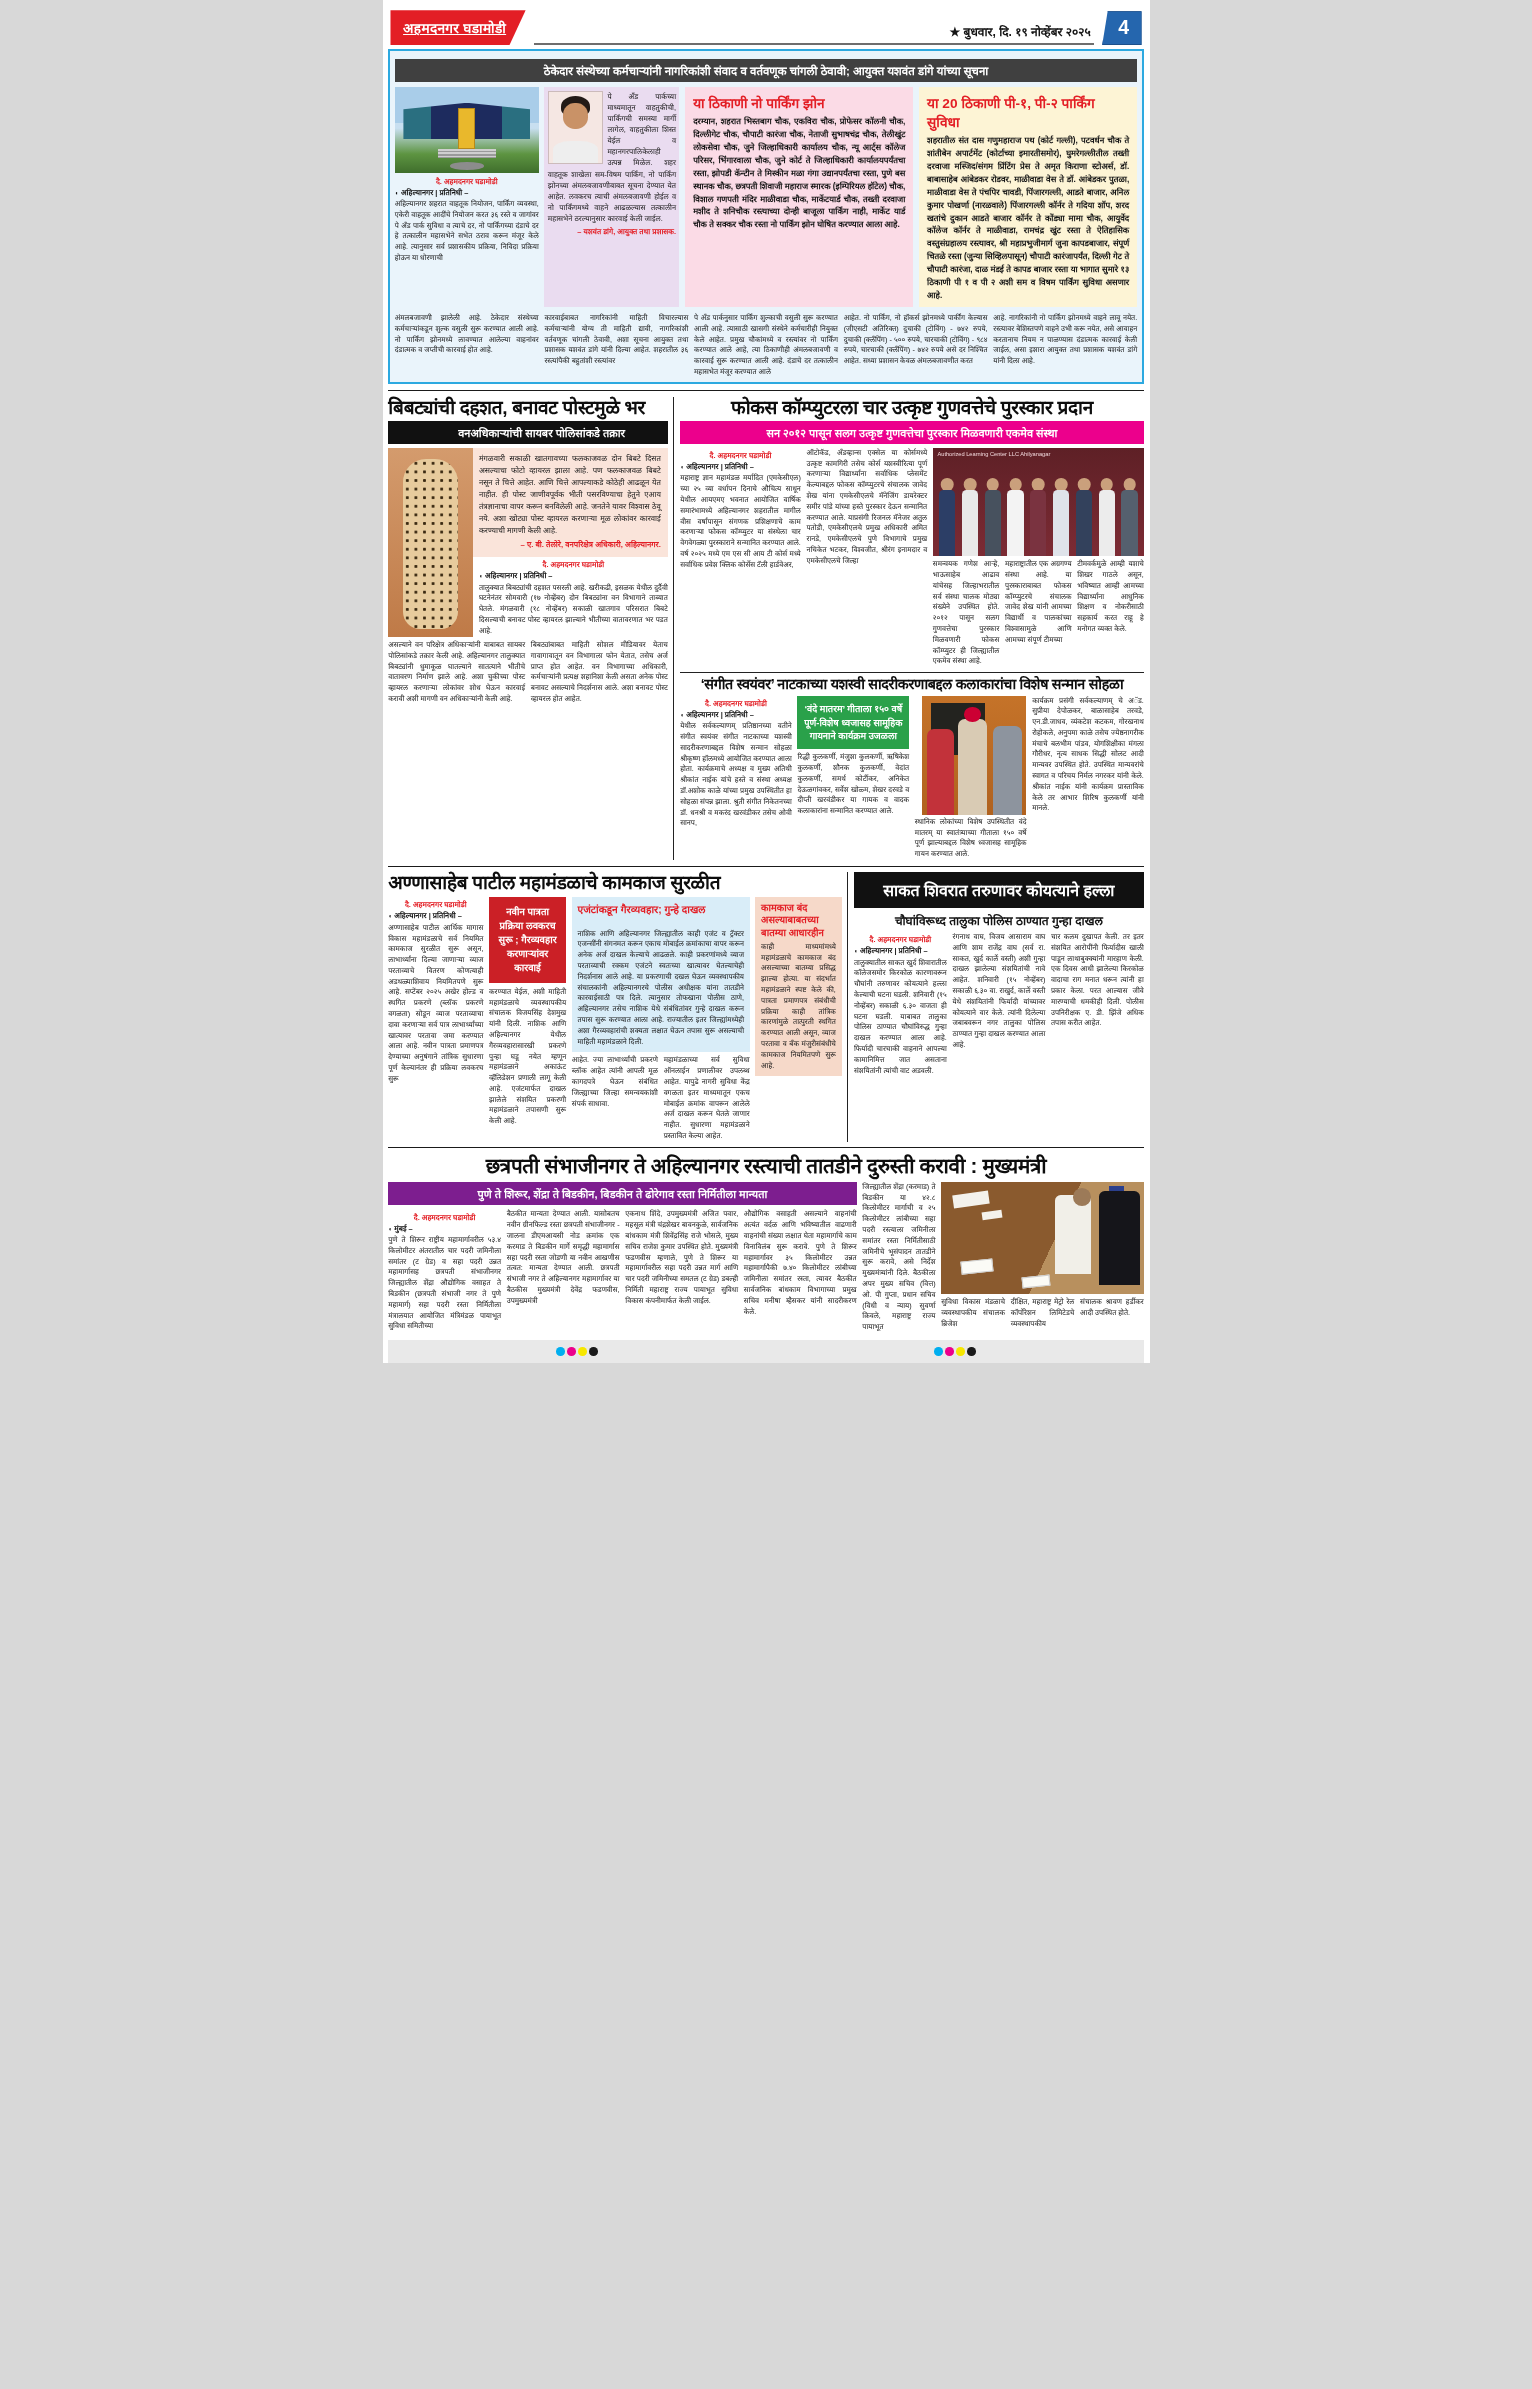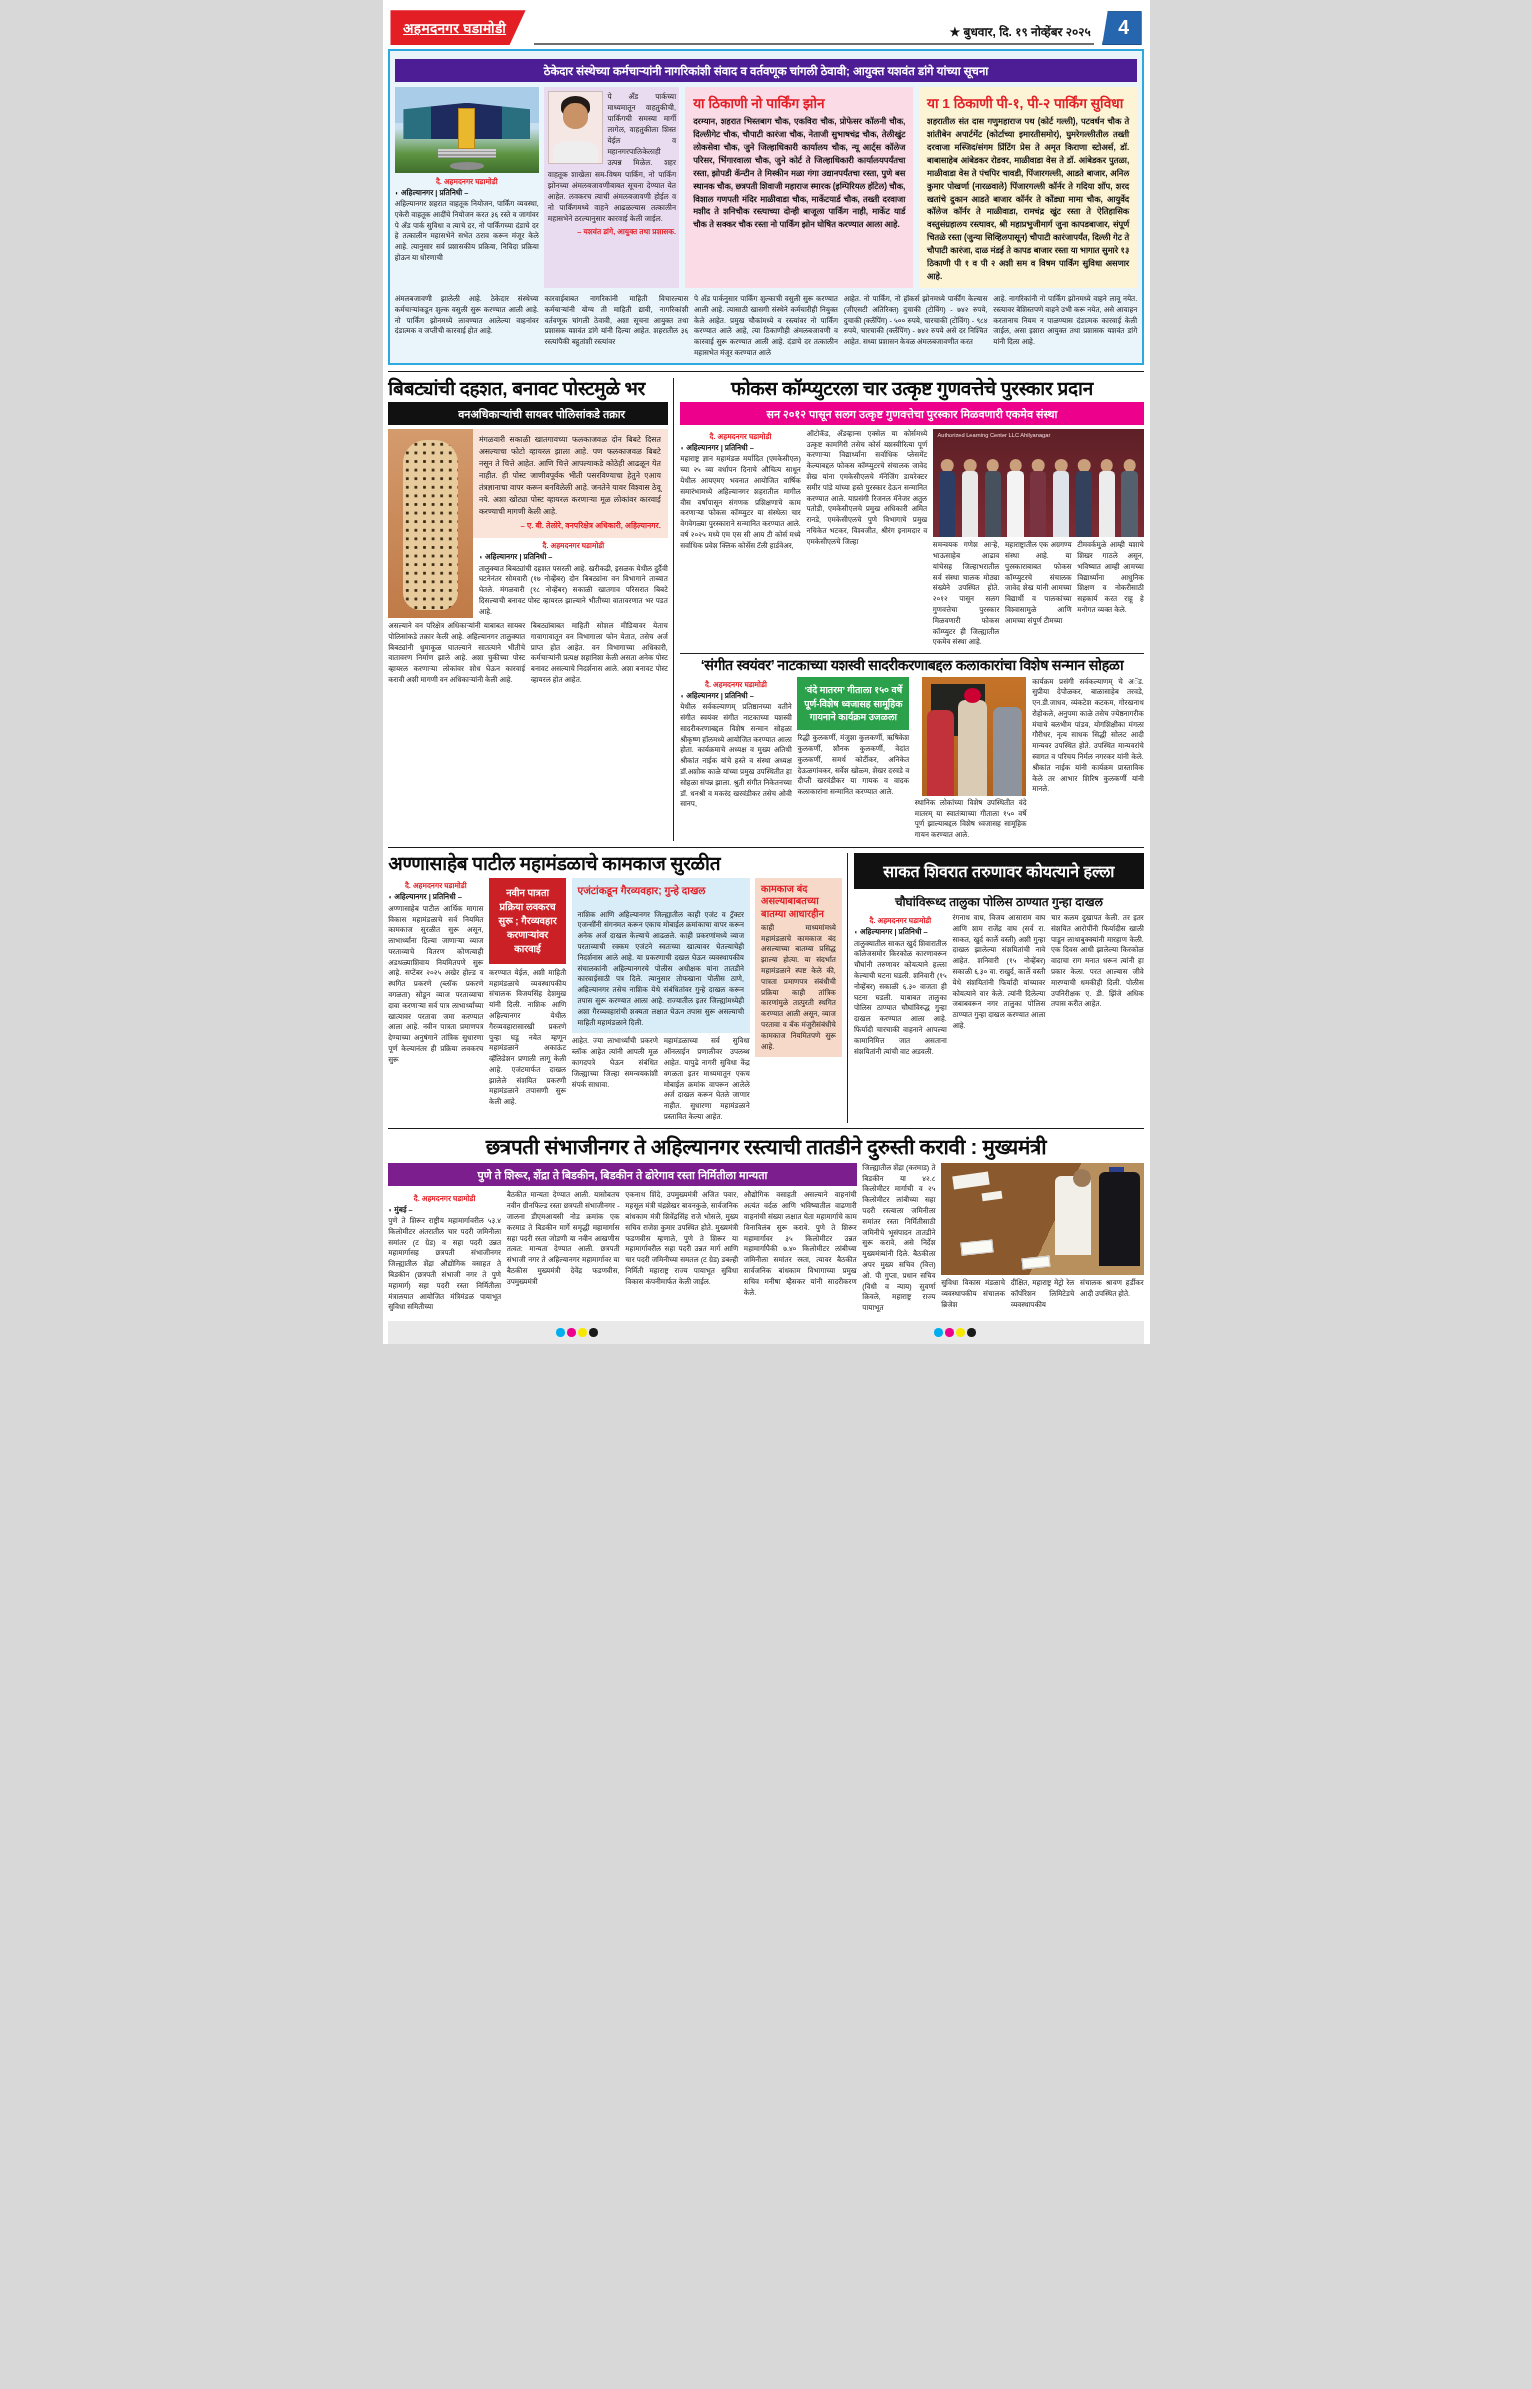--- a/index.html
+++ b/index.html
@@ -25,21 +25,21 @@
   .byline { font-weight:bold; font-size:7.4px; margin:1.1px 0 2.3px 0; }
   .byline::before { content:"◖"; color:#111; margin-right:2.3px; font-size:6.3px; }
   .sect-rule { border-top:1.7px solid #1a1a1a; margin:5.7px 0; }
   .headline { font-weight:800; color:#0d0d0d; line-height:1.12; letter-spacing:-0.3px; }
   .banner { color:#fff; font-weight:bold; text-align:center; padding:4px 5.7px; }
 
   
   .lead-box { border:2.3px solid #2da9e0; background:#eaf4fb; padding:4.6px; }
   .lead-head { background:#d6161d; color:#fff; text-align:center; font-size:26px; font-weight:800;
     padding:9.2px 4.6px; line-height:1.1; }
-  .lead-sub { background:#4c1d95; font-size:11.5px; margin-top:3.4px; }
+  .lead-sub { background:#404040; font-size:11.5px; margin-top:3.4px; }
   .lead-top { margin-top:5.7px; }
   .lead-colA { flex:0 0 144px; }
   .lead-colB { flex:0 0 135px; background:#eadcf0; padding:3.4px; }
   .infobox { padding:5.7px 8px; }
   .infobox .ib-title { color:#e31e25; font-weight:800; font-size:13.7px; margin-bottom:3.4px; }
   .infobox .ib-body { font-size:8.3px; line-height:1.55; font-weight:600; text-align:justify; }
   .box-pink { background:#fbdbe6; flex:1.05; }
   .box-cream { background:#fdf4d5; flex:1; }
   .quote-box { font-size:7.4px; line-height:1.5; text-align:justify; }
   .quote-sign { text-align:right; font-weight:bold; margin-top:2.3px; }
@@ -159,21 +159,21 @@
         <p class="quote-box">पे अँड पार्कच्या माध्यमातून वाहतुकीची, पार्किंगची समस्या मार्गी लागेल, वाहतुकीला शिस्त येईल व महानगरपालिकेलाही उत्पन्न मिळेल. शहर वाहतूक शाखेला सम-विषम पार्किंग, नो पार्किंग झोनच्या अंमलबजावणीबाबत सूचना देण्यात येत आहेत. लवकरच त्याची अंमलबजावणी होईल व नो पार्किंगमध्ये वाहने आढळल्यास तत्कालीन महासभेने ठरल्यानुसार कारवाई केली जाईल.</p>
         <p class="quote-sign quote-box"><b>– यशवंत डांगे, आयुक्त तथा प्रशासक.</b></p>
       </div>
 
       <div class="infobox box-pink">
         <div class="ib-title">या ठिकाणी नो पार्किंग झोन</div>
         <div class="ib-body">दरम्यान, शहरात भिस्तबाग चौक, एकविरा चौक, प्रोफेसर कॉलनी चौक, दिल्लीगेट चौक, चौपाटी कारंजा चौक, नेताजी सुभाषचंद्र चौक, तेलीखुंट लोकसेवा चौक, जुने जिल्हाधिकारी कार्यालय चौक, न्यू आर्ट्स कॉलेज परिसर, भिंगारवाला चौक, जुने कोर्ट ते जिल्हाधिकारी कार्यालयपर्यंतचा रस्ता, झोपडी कॅन्टीन ते मिस्कीन मळा गंगा उद्यानपर्यंतचा रस्ता, पुणे बस स्थानक चौक, छत्रपती शिवाजी महाराज स्मारक (इम्पिरियल हॉटेल) चौक, विशाल गणपती मंदिर माळीवाडा चौक, मार्केटयार्ड चौक, तख्ती दरवाजा मशीद ते शनिचौक रस्त्याच्या दोन्ही बाजूला पार्किंग नाही, मार्केट यार्ड चौक ते सक्कर चौक रस्ता नो पार्किंग झोन घोषित करण्यात आला आहे.</div>
       </div>
 
       <div class="infobox box-cream">
-        <div class="ib-title">या 1 ठिकाणी पी-१, पी-२ पार्किंग सुविधा</div>
+        <div class="ib-title">या 20 ठिकाणी पी-१, पी-२ पार्किंग सुविधा</div>
         <div class="ib-body">शहरातील संत दास गणुमहाराज पथ (कोर्ट गल्ली), पटवर्धन चौक ते शांतीबेन अपार्टमेंट (कोर्टाच्या इमारतीसमोर), घुमरेगल्लीतील तख्ती दरवाजा मस्जिद/संगम प्रिंटिंग प्रेस ते अमृत किराणा स्टोअर्स, डॉ. बाबासाहेब आंबेडकर रोडवर, माळीवाडा वेस ते डॉ. आंबेडकर पुतळा, माळीवाडा वेस ते पंचपिर चावडी, पिंजारगल्ली, आडते बाजार, अनिल कुमार पोखर्णा (नारळवाले) पिंजारगल्ली कॉर्नर ते गदिया शॉप, शरद खतांचे दुकान आडते बाजार कॉर्नर ते कोंड्या मामा चौक, आयुर्वेद कॉलेज कॉर्नर ते माळीवाडा, रामचंद्र खुंट रस्ता ते ऐतिहासिक वस्तुसंग्रहालय रस्त्यावर, श्री महाप्रभुजीमार्ग जुना कापडबाजार, संपूर्ण चितळे रस्ता (जुन्या सिव्हिलपासून) चौपाटी कारंजापर्यंत, दिल्ली गेट ते चौपाटी कारंजा, दाळ मंडई ते कापड बाजार रस्ता या भागात सुमारे १३ ठिकाणी पी १ व पी २ अशी सम व विषम पार्किंग सुविधा असणार आहे.</div>
       </div>
     </div>
 
     <div class="row lead-bottom">
       <p class="col news">अंमलबजावणी झालेली आहे. ठेकेदार संस्थेच्या कर्मचाऱ्यांकडून शुल्क वसुली सुरू करण्यात आली आहे. नो पार्किंग झोनमध्ये लावण्यात आलेल्या वाहनांवर दंडात्मक व जप्तीची कारवाई होत आहे.</p>
       <p class="col news">कारवाईबाबत नागरिकांनी माहिती विचारल्यास कर्मचाऱ्यांनी योग्य ती माहिती द्यावी, नागरिकांशी वर्तवणूक चांगली ठेवावी, अशा सूचना आयुक्त तथा प्रशासक यशवंत डांगे यांनी दिल्या आहेत. शहरातील ३६ रस्त्यांपैकी बहुतांशी रस्त्यांवर</p>
       <p class="col news">पे अँड पार्कनुसार पार्किंग शुल्काची वसुली सुरू करण्यात आली आहे. त्यासाठी खासगी संस्थेने कर्मचारीही नियुक्त केले आहेत. प्रमुख चौकांमध्ये व रस्त्यांवर नो पार्किंग करण्यात आले आहे, त्या ठिकाणीही अंमलबजावणी व कारवाई सुरू करण्यात आली आहे. दंडाचे दर तत्कालीन महासभेत मंजूर करण्यात आले</p>
       <p class="col news">आहेत. नो पार्किंग, नो हॉकर्स झोनमध्ये पार्कींग केल्यास (जीएसटी अतिरिक्त) दुचाकी (टोविंग) - ७४२ रुपये, दुचाकी (क्लॅंपिंग) - ५०० रुपये, चारचाकी (टोविंग) - ९८४ रुपये, चारचाकी (क्लॅंपिंग) - ७४२ रुपये असे दर निश्चित आहेत. सध्या प्रशासन केवळ अंमलबजावणीत करत</p>
       <p class="col news">आहे. नागरिकांनी नो पार्किंग झोनमध्ये वाहने लावू नयेत. रस्त्यावर बेशिस्तपणे वाहने उभी करू नयेत, असे आवाहन करतानाच नियम न पाळण्यास दंडात्मक कारवाई केली जाईल, असा इशारा आयुक्त तथा प्रशासक यशवंत डांगे यांनी दिला आहे.</p>

